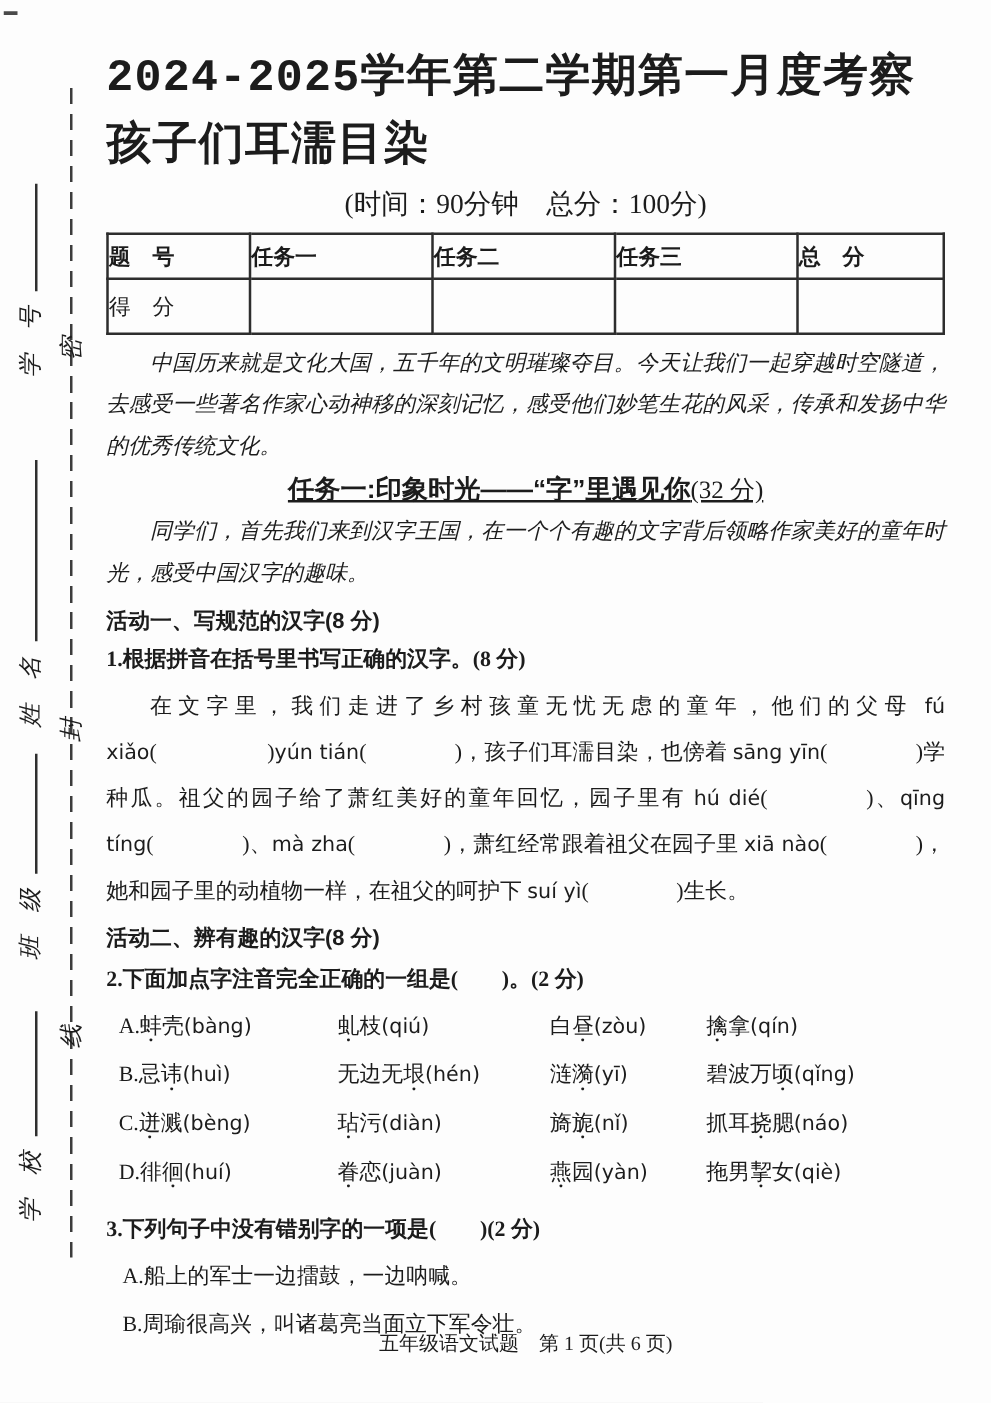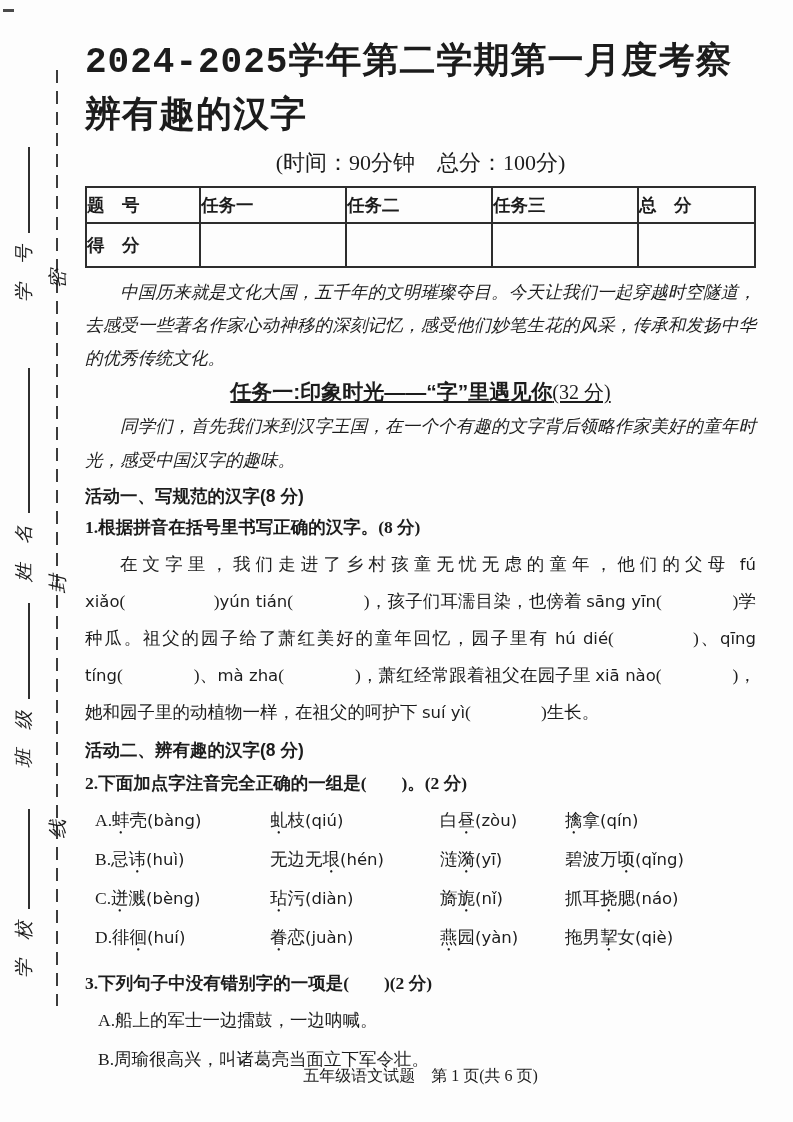--- a/index.html
+++ b/index.html
@@ -41,26 +41,26 @@
   .title2{margin-top:8px;}
   .meta{margin-top:8px;text-align:center;font-size:22px;line-height:30px;}
 
   table.score{
     width:100%;margin-top:8px;border-collapse:collapse;
     font-family:"Liberation Sans","DejaVu Sans",sans-serif;
     font-size:17.5px;font-weight:600;
   }
   table.score th,table.score td{border:2px solid #2d2d2d;padding:0;text-align:left;}
   table.score .r1 th{height:34px;font-weight:600;}
-  table.score .r2 td{height:42px;font-weight:700;}
+  table.score .r2 td{height:42px;font-weight:400;}
   .c0{width:112px;} .c1{width:144px;} .c2{width:144px;} .c3{width:144px;}
 
   .kai{
     margin:8px 0 0 0;font-size:17.5px;line-height:33px;text-indent:2em;
-    text-align:justify;font-style:italic;
+    text-align:justify;font-style:italic;font-family:Liberation Mono, monospace;
   }
   .kai2{line-height:34px;margin-top:2px;}
   .task-head{
     margin:2px 0 0 0;text-align:center;font-size:21px;line-height:30px;font-weight:700;
     font-family:"Liberation Sans","DejaVu Sans",sans-serif;
     text-decoration:underline;
   }
   .task-head .score-part{font-family:"Liberation Serif","DejaVu Serif",serif;font-weight:400;font-size:20px;}
   .act-head{
     margin:4px 0 0 0;font-size:17.5px;line-height:30px;font-weight:700;
@@ -114,21 +114,21 @@
       <span>班　级</span><span class="mline lw96"></span>
     </div>
     <div class="mlabel m4">
       <span>学　校</span><span class="mline lw100"></span>
     </div>
   </div>
 
   <div class="content">
 
     <h1 class="title">2024-2025学年第二学期第一月度考察</h1>
-    <h1 class="title title2">辨有趣的汉字</h1>
+    <h1 class="title title2">孩子们耳濡目染</h1>
     <div class="meta">(时间：90分钟　总分：100分)</div>
 
     <table class="score">
       <tbody>
           <tr class="r1">
         <th class="c0">题　号</th>
         <th class="c1">任务一</th>
         <th class="c2">任务二</th>
         <th class="c3">任务三</th>
         <th>总　分</th>

